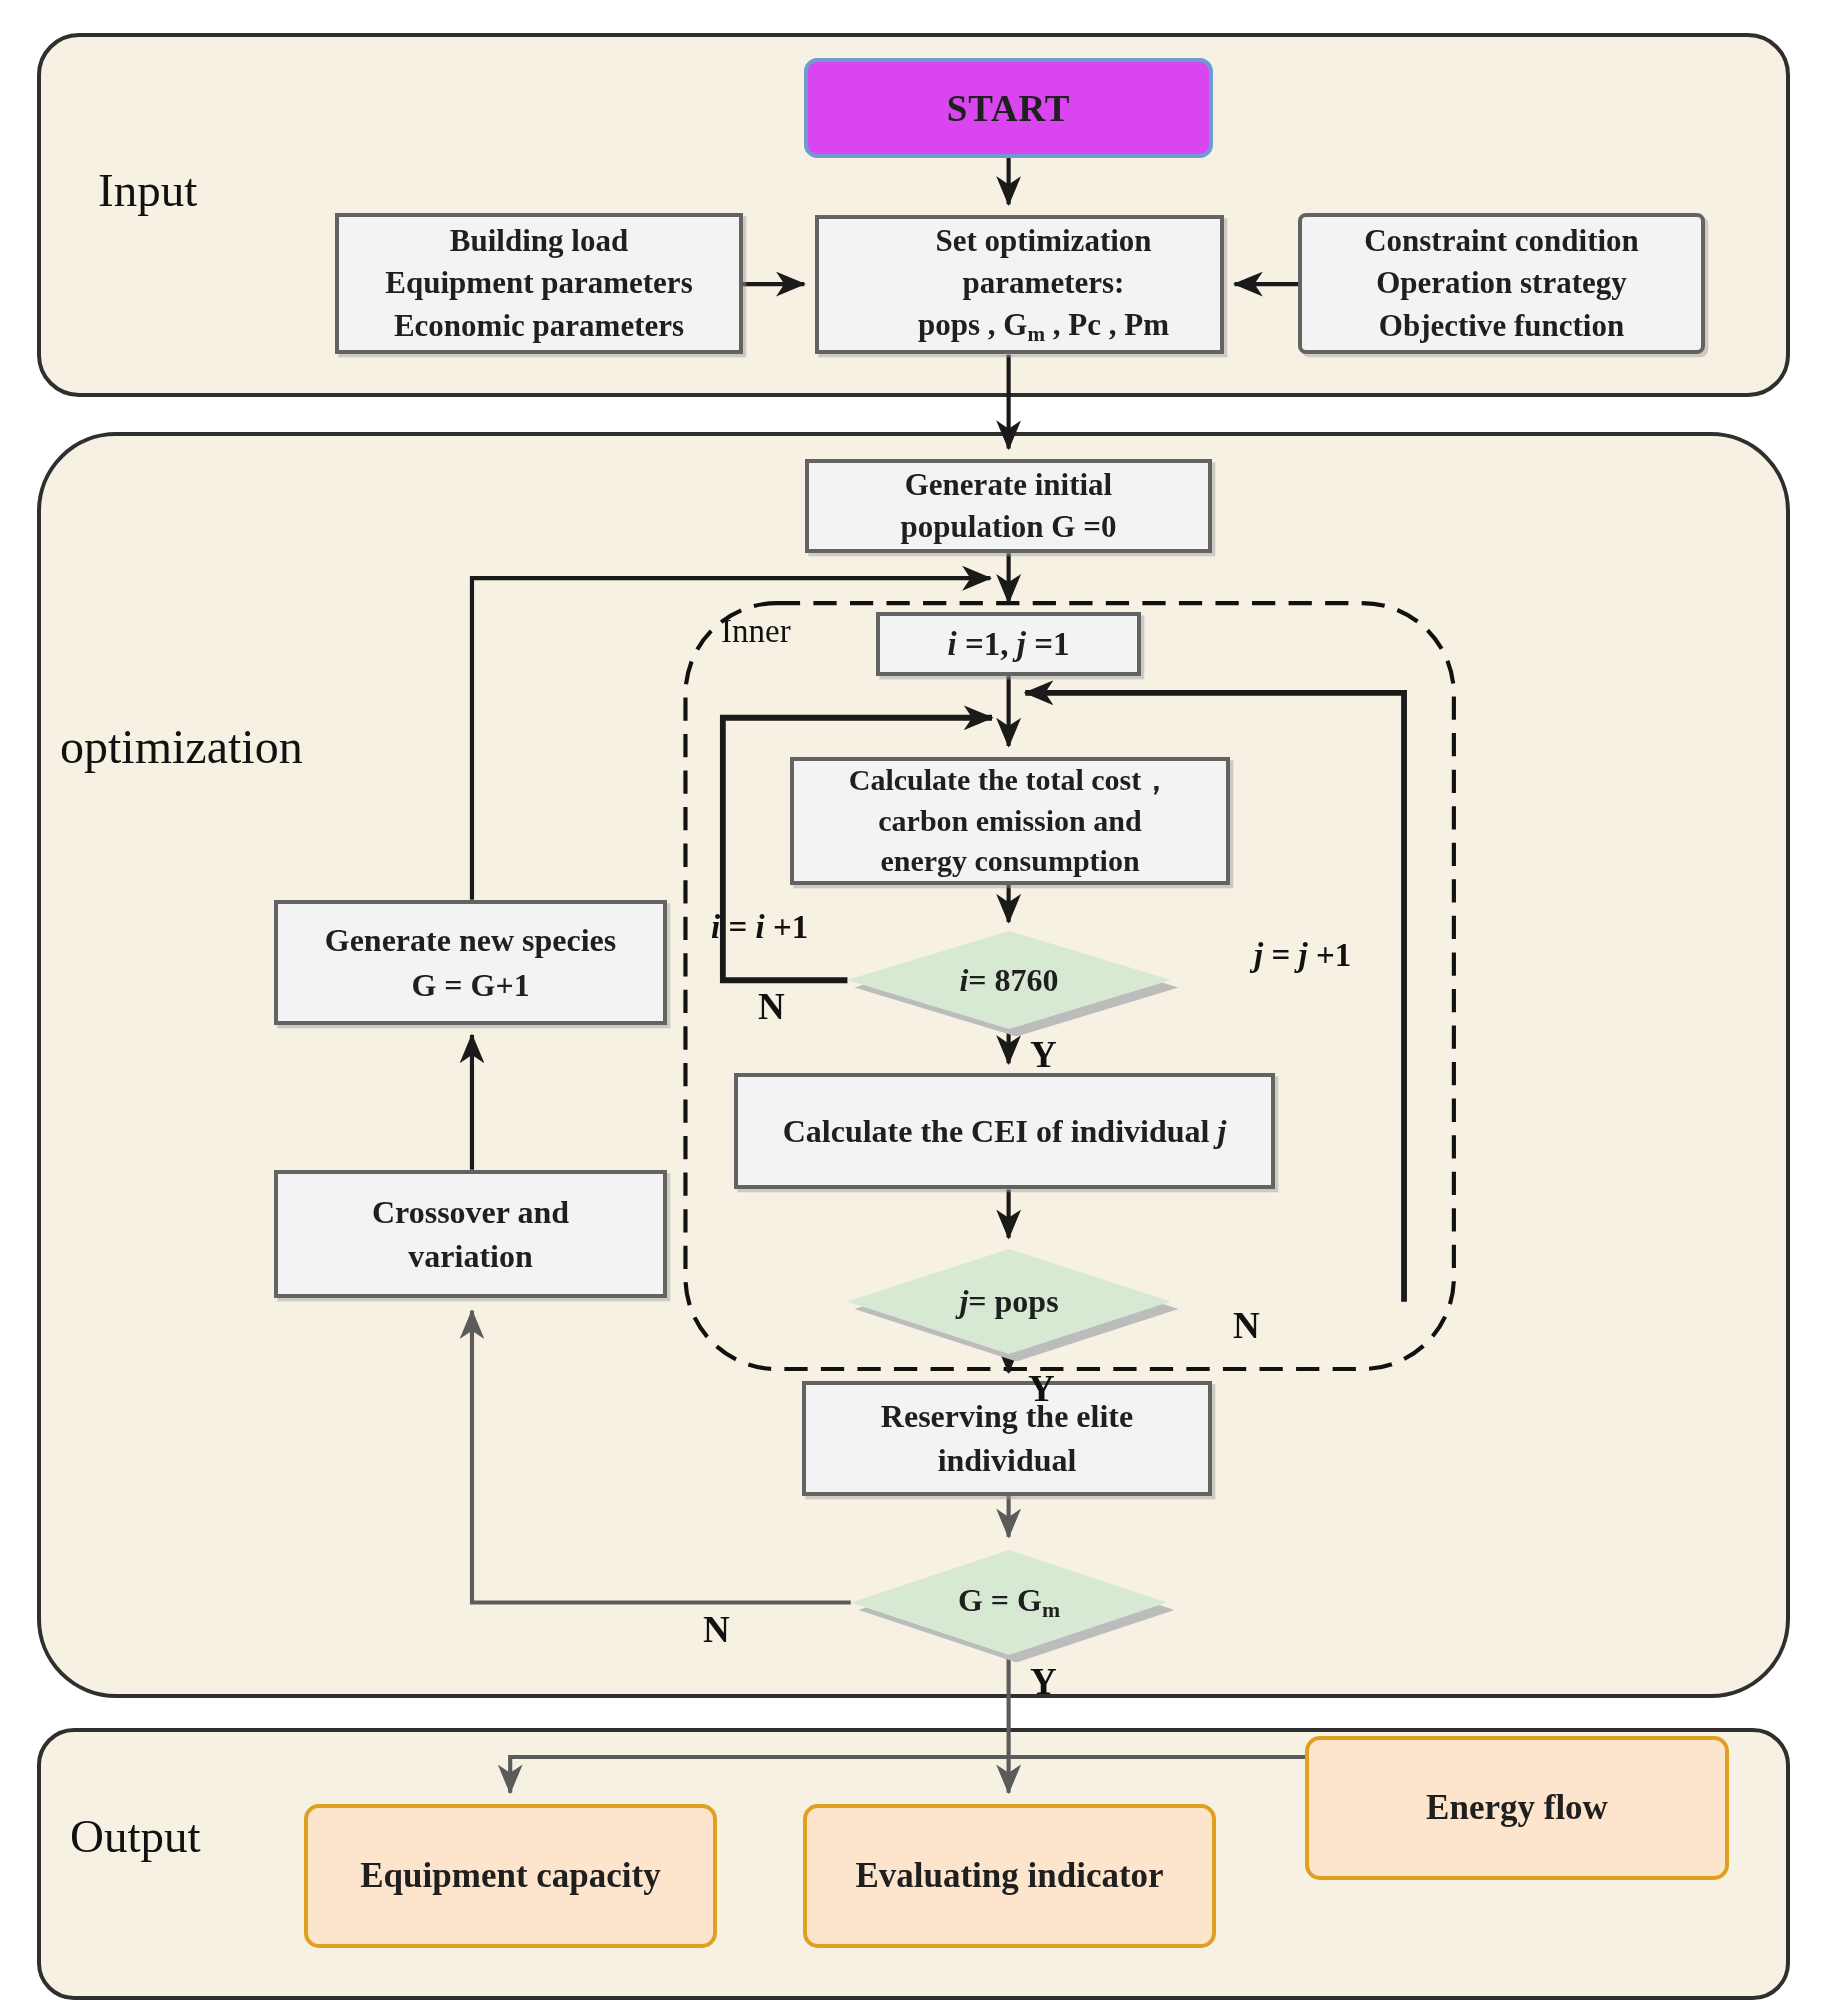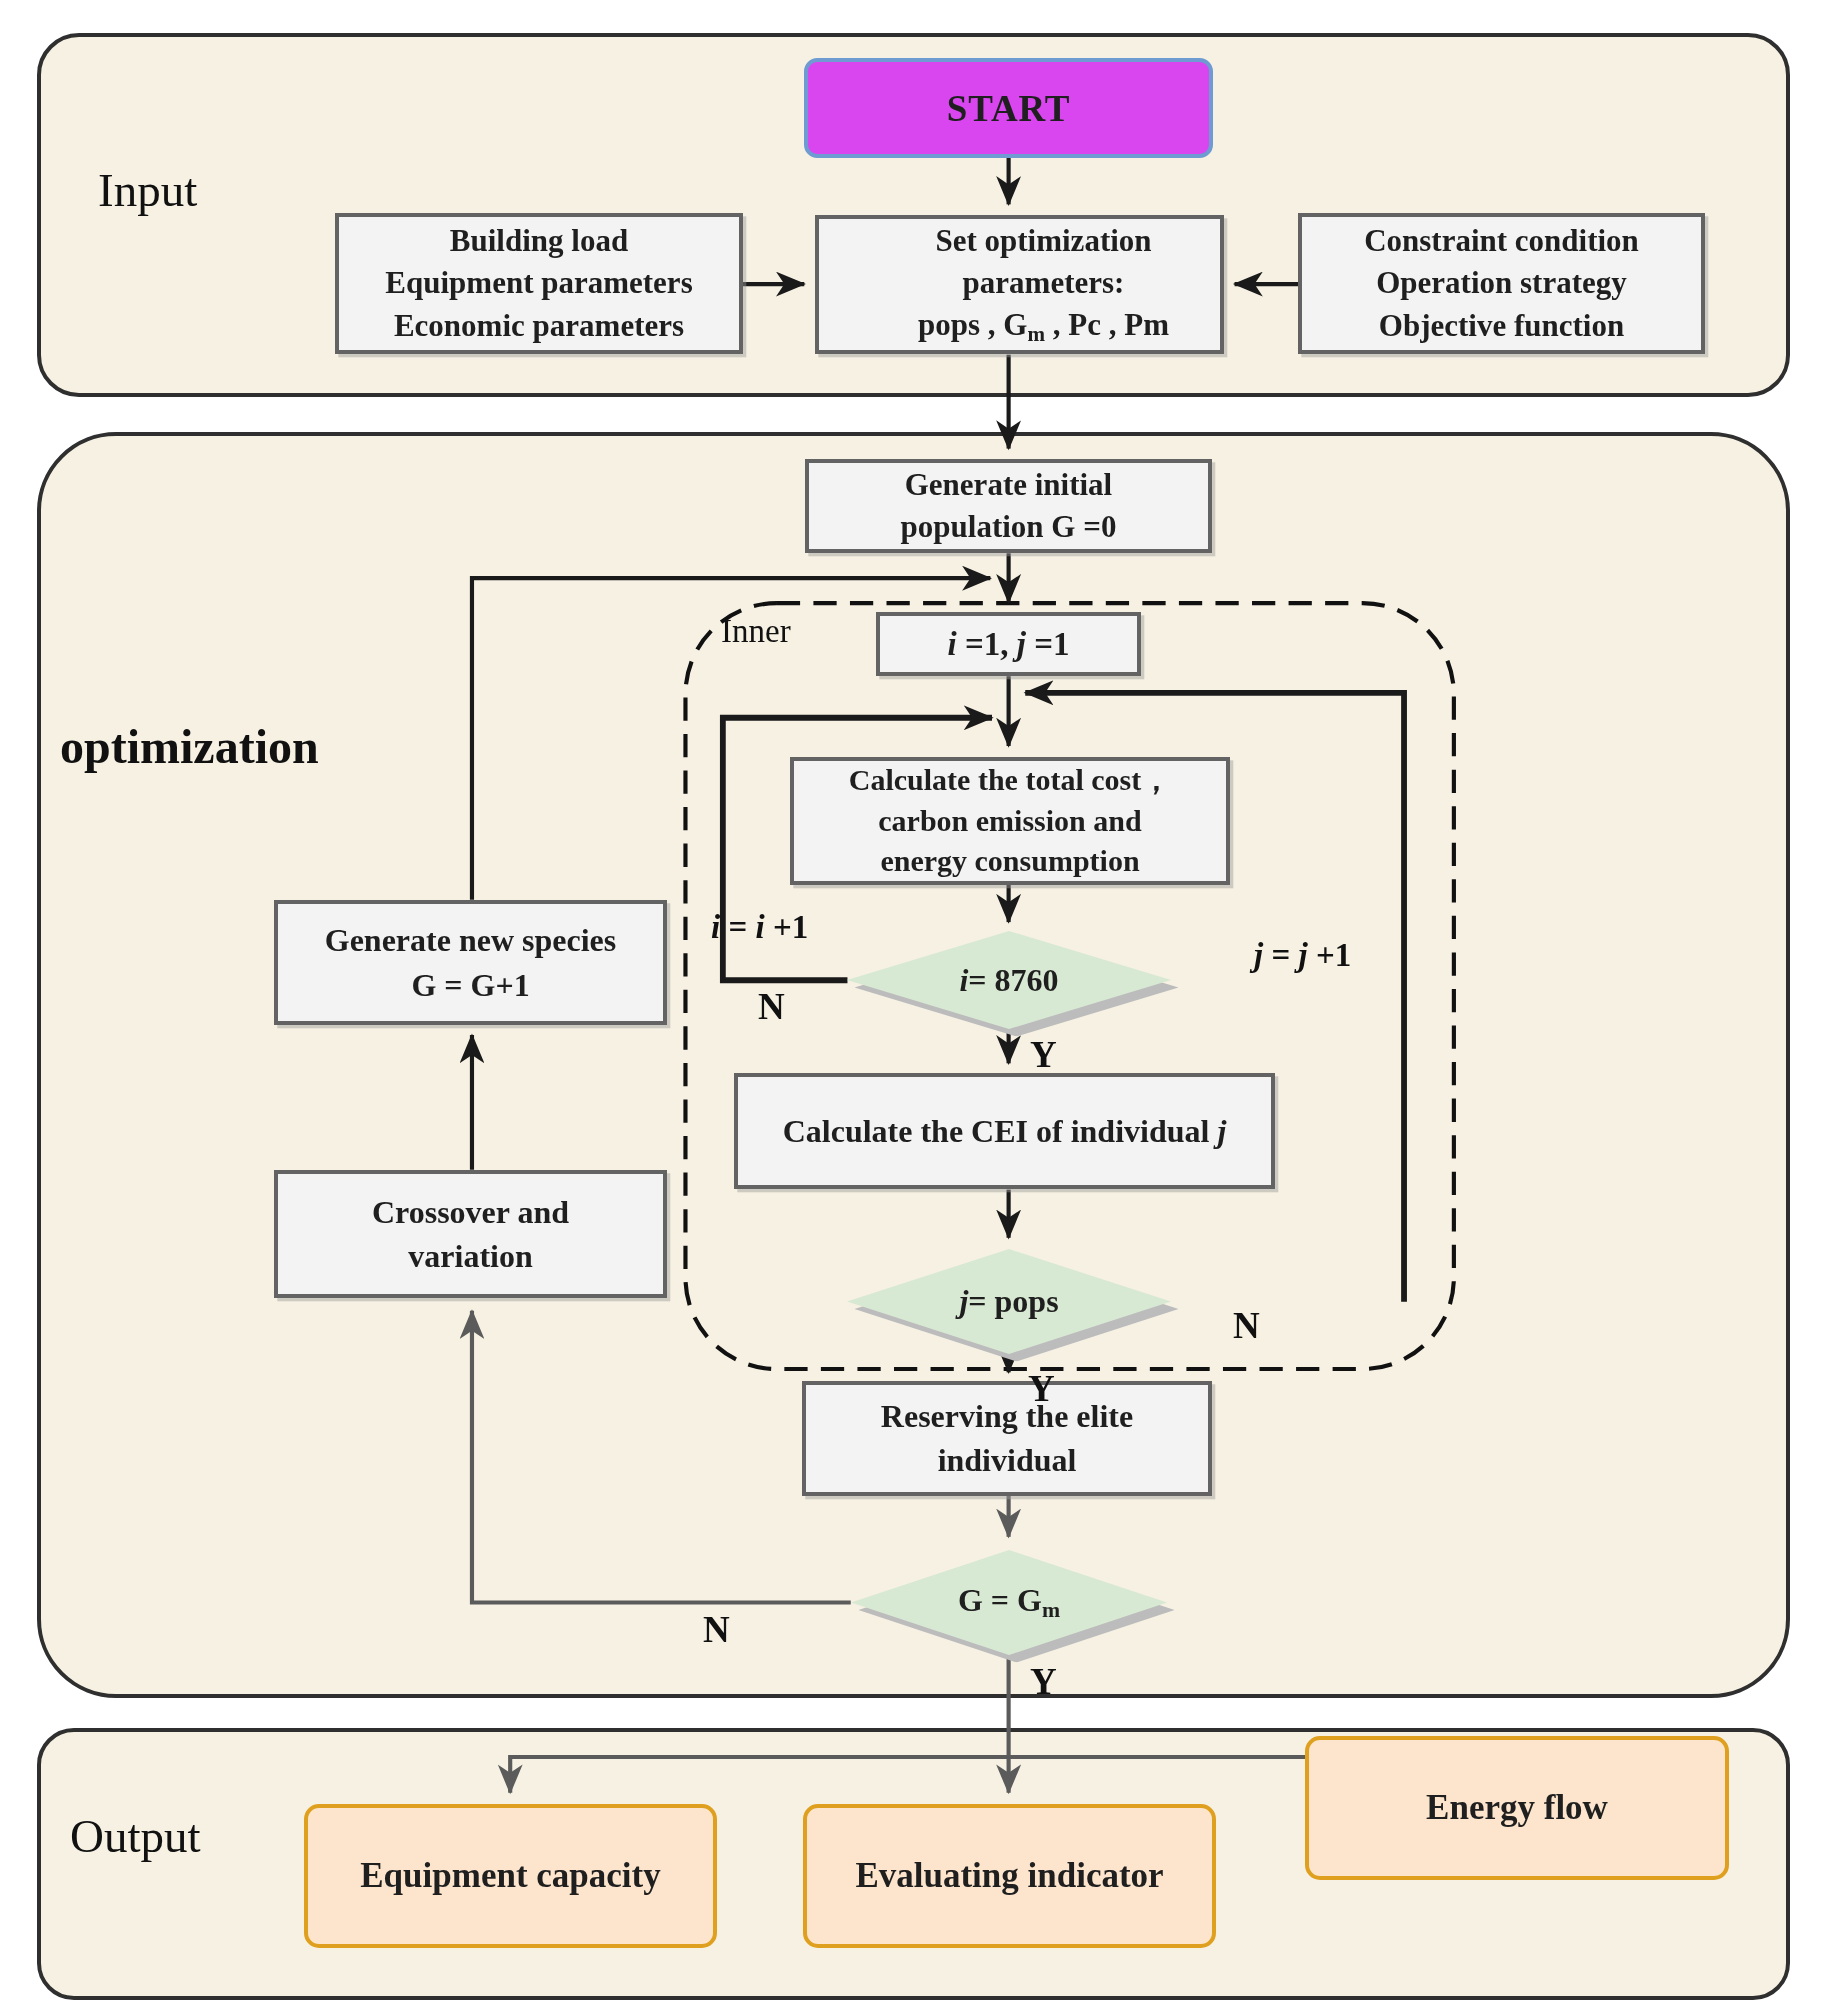--- a/index.html
+++ b/index.html
@@ -4,30 +4,30 @@
 <style>
   html,body{margin:0;padding:0;background:#ffffff;}
   .canvas{position:relative;width:1827px;height:2012px;background:#ffffff;
           font-family:"Liberation Serif","DejaVu Serif",serif;color:#1f1f1f;overflow:hidden;}
   .panel{position:absolute;box-sizing:border-box;background:#f6f1e2;border:4.2px solid #2f2f2f;z-index:0;}
   .panel-input{left:37px;top:33px;width:1753px;height:364px;border-radius:42px;}
   .panel-opt{left:37px;top:432px;width:1753px;height:1266px;border-radius:79px;}
   .panel-out{left:37px;top:1728px;width:1753px;height:272px;border-radius:37px;}
   .sec-label{position:absolute;z-index:3;color:#111;}
   .lbl-input{left:98px;top:163px;font-size:47px;}
-  .lbl-opt{left:60px;top:719px;font-size:48px;font-weight:bold;}
+  .lbl-opt{left:60px;top:719px;font-size:48px;}
   .lbl-out{left:70px;top:1809px;font-size:47px;}
   .lbl-inner{left:721px;top:613px;font-size:33px;z-index:3;}
   .node{position:absolute;box-sizing:border-box;background:#f3f3f3;border:4.2px solid #636363;
         display:flex;flex-direction:column;align-items:center;justify-content:center;
         text-align:center;font-weight:bold;z-index:2;box-shadow:3.3px 3.3px 0 rgba(155,155,155,.45);}
   .n-start{left:804px;top:58px;width:409px;height:100px;background:#d946ef;border:4.2px solid #6e9bd2;
            border-radius:13.3px;font-size:37px;box-shadow:none;letter-spacing:0.8px;}
   .n-bload{left:335px;top:213px;width:408px;height:141px;font-size:31px;line-height:1.36;}
-  .n-constraint{left:1298px;top:213px;width:407px;height:141px;font-size:31px;line-height:1.36;}
+  .n-constraint{left:1298px;top:213px;width:407px;height:141px;font-size:31px;line-height:1.36;border-radius:8px;}
   .n-setparams{left:815px;top:215px;width:409px;height:139px;font-size:31px;line-height:1.36;padding-left:48px;}
   .n-geninit{left:805px;top:459px;width:407px;height:94px;font-size:31px;line-height:1.35;}
   .n-initij{left:876px;top:612px;width:265px;height:64px;font-size:33px;}
   .n-calccost{left:790px;top:757px;width:440px;height:128px;font-size:30px;line-height:1.36;}
   .n-calccei{left:734px;top:1073px;width:541px;height:116px;font-size:32px;}
   .n-reserving{left:802px;top:1381px;width:410px;height:115px;font-size:32px;line-height:1.35;}
   .n-genspecies{left:274px;top:900px;width:393px;height:125px;font-size:32px;line-height:1.38;text-align:right;}
   .n-crossover{left:274px;top:1170px;width:393px;height:128px;font-size:32px;line-height:1.38;}
   .outbox{background:#fce5cc;border:4.2px solid #dfa01f;border-radius:15px;font-size:35px;box-shadow:none;}
   .n-out1{left:304px;top:1804px;width:413px;height:144px;}

